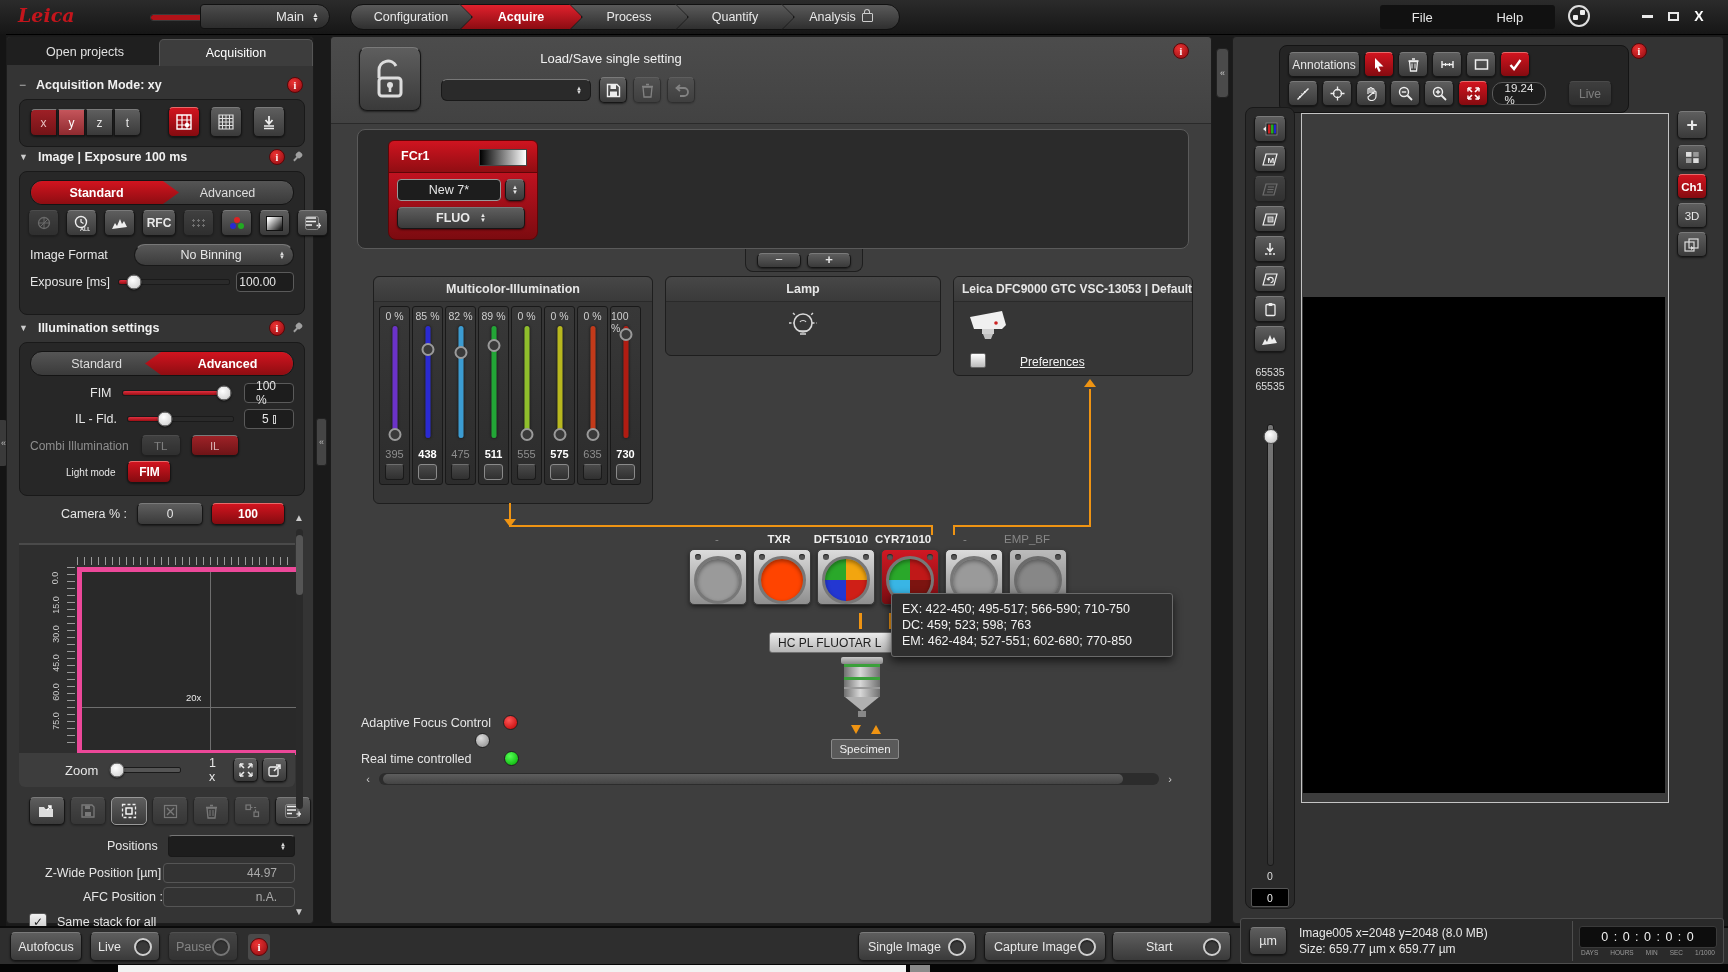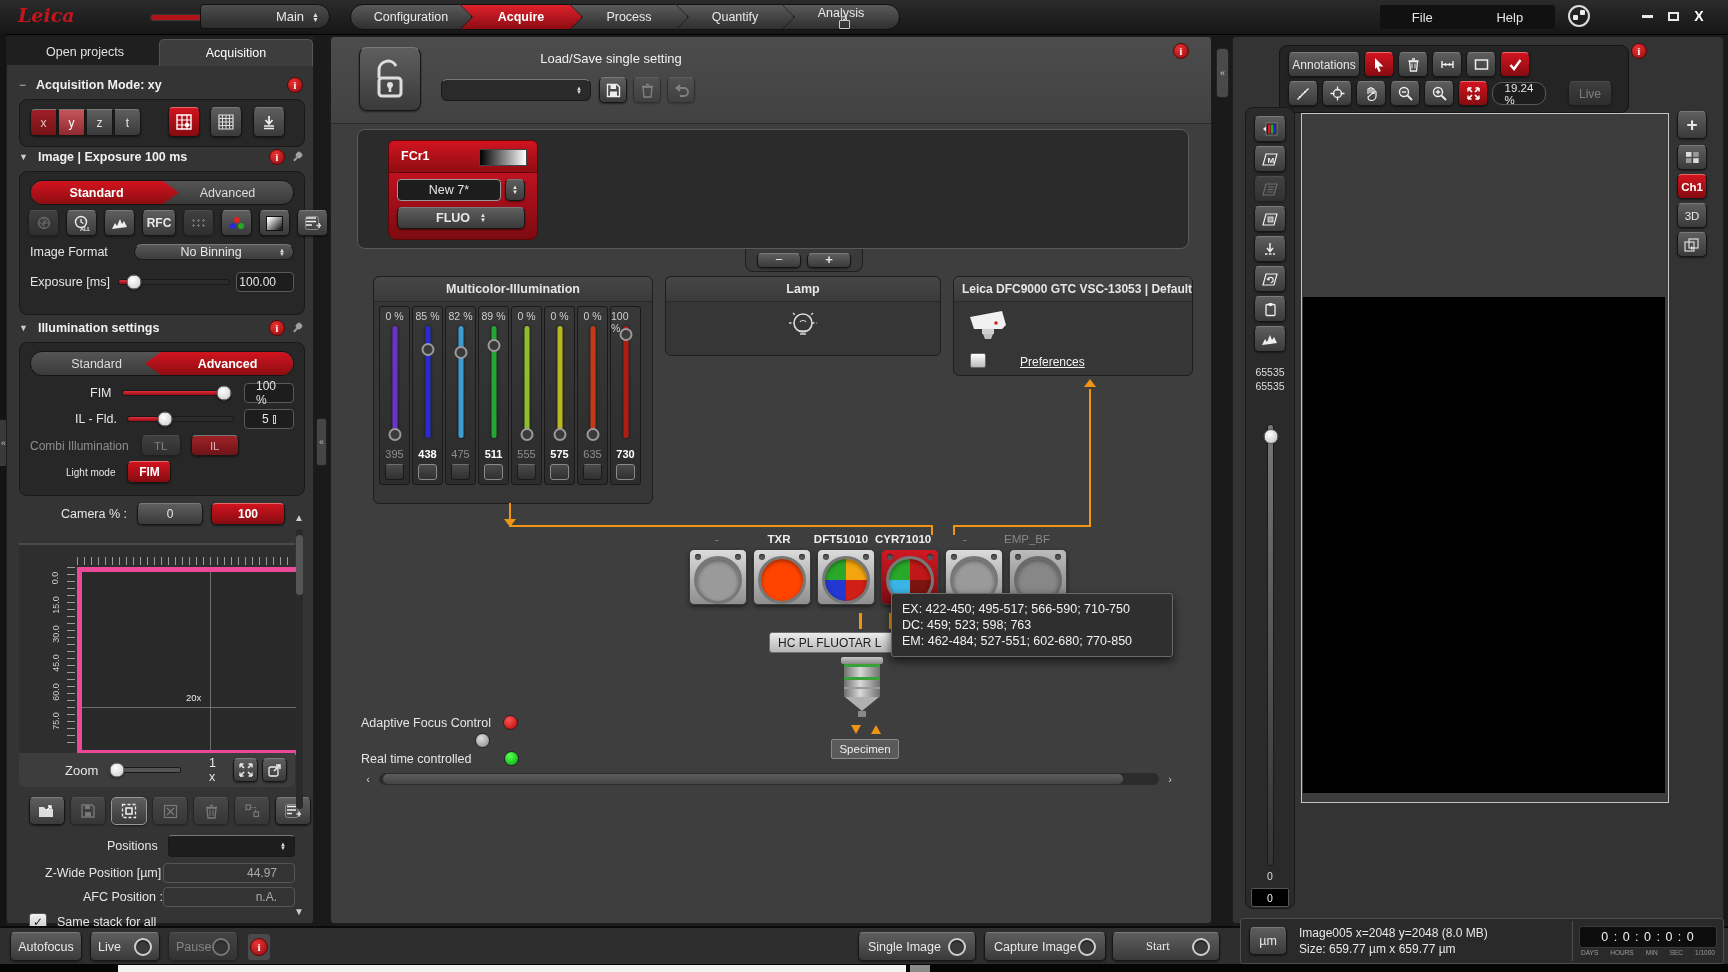--- a/index.html
+++ b/index.html
@@ -98,21 +98,21 @@
       </div>
     <div class="flow mid active" style="width:122px;margin-left:-12px;">
         <span>Acquire</span>
       </div>
     <div class="flow mid" style="width:118px;margin-left:-12px;">
         <span>Process</span>
       </div>
     <div class="flow mid" style="width:118px;margin-left:-12px;">
         <span>Quantify</span>
       </div>
-    <div class="flow last" style="width:118px;margin-left:-12px;flex-direction:column;">
+    <div class="flow last" style="width:118px;margin-left:-12px;">
       <span>Analysis</span>
       <span style="margin-left:6px;width:9px;height:7px;border:1px solid #ccc;border-radius:1px;position:relative;display:inline-block;">
           <span style="position:absolute;left:1.5px;top:-5px;width:4px;height:4px;border:1px solid #ccc;border-bottom:none;border-radius:3px 3px 0 0;"></span>
         </span>
     </div>
   </div>
 
   <div class="abs row" style="left:1380px;top:5px;width:175px;height:24px;background:#111;border-radius:3px;justify-content:space-around;">
     <span style="font-size:13px;">File</span>
     <span style="font-size:13px;">Help</span>
@@ -241,21 +241,21 @@
       <div class="btn ctr" style="width:31px;height:26px;">
           <svg width="16" height="14" viewBox="0 0 16 14">
             <path d="M1 2h10M1 5.5h10M1 9h6" stroke="#eee" stroke-width="1.4"></path>
             <path d="M11.5 9.5h5M14 7v5" stroke="#eee" stroke-width="1.6"></path>
             <rect x="0.5" y="0.5" width="13" height="13" rx="2" fill="none" stroke="#999" stroke-width="0.8"></rect>
           </svg>
         </div>
     </div>
     <div class="abs row" style="left:10px;top:72px;width:264px;">
       <span style="font-size:12.5px;">Image Format</span>
-      <div class="ddl" style="margin-left:auto;width:160px;height:16px;">
+      <div class="ddl" style="margin-left:auto;width:160px;height:22px;">
         <span style="margin-left:auto;font-size:12.5px;">No Binning</span>
         <span class="arr">
             <span>▲</span>
             <span>▼</span>
           </span>
       </div>
     </div>
     <div class="abs row" style="left:10px;top:100px;width:264px;">
       <span style="font-size:12.5px;">Exposure [ms]</span>
       <div class="hsl" style="width:110px;margin-left:8px;">
@@ -933,21 +933,21 @@
   </div>
 
   <div class="btn abs row" style="left:858px;top:4px;width:118px;height:29px;padding:0 9px;box-sizing:border-box;">
     <span style="font-size:12.5px;">Single Image</span>
     <span class="radio" style="margin-left:auto;"></span>
   </div>
   <div class="btn abs row" style="left:984px;top:4px;width:122px;height:29px;padding:0 9px;box-sizing:border-box;">
     <span style="font-size:12.5px;">Capture Image</span>
     <span class="radio" style="margin-left:auto;"></span>
   </div>
-  <div class="btn abs row" style="left:1112px;top:4px;width:108px;height:29px;padding:0 9px;box-sizing:border-box;font-family:Liberation Serif, serif;">
+  <div class="btn abs row" style="left:1112px;top:4px;width:119px;height:29px;padding:0 9px;box-sizing:border-box;">
     <span style="font-size:12.5px;margin-left:24px;">Start</span>
     <span class="radio" style="margin-left:auto;"></span>
   </div>
 
   <div class="abs" style="left:1240px;top:-10px;width:482px;height:44px;background:#2a2a2a;border:1px solid #4e4e4e;border-radius:3px;display:flex;align-items:center;">
     <div class="btn ctr" style="width:38px;height:28px;margin-left:8px;font-size:12.5px;">
         <span>µm</span>
       </div>
     <div style="margin-left:12px;">
       <div style="font-size:12px;color:#e8e8e8;">Image005 x=2048 y=2048  (8.0 MB)</div>

